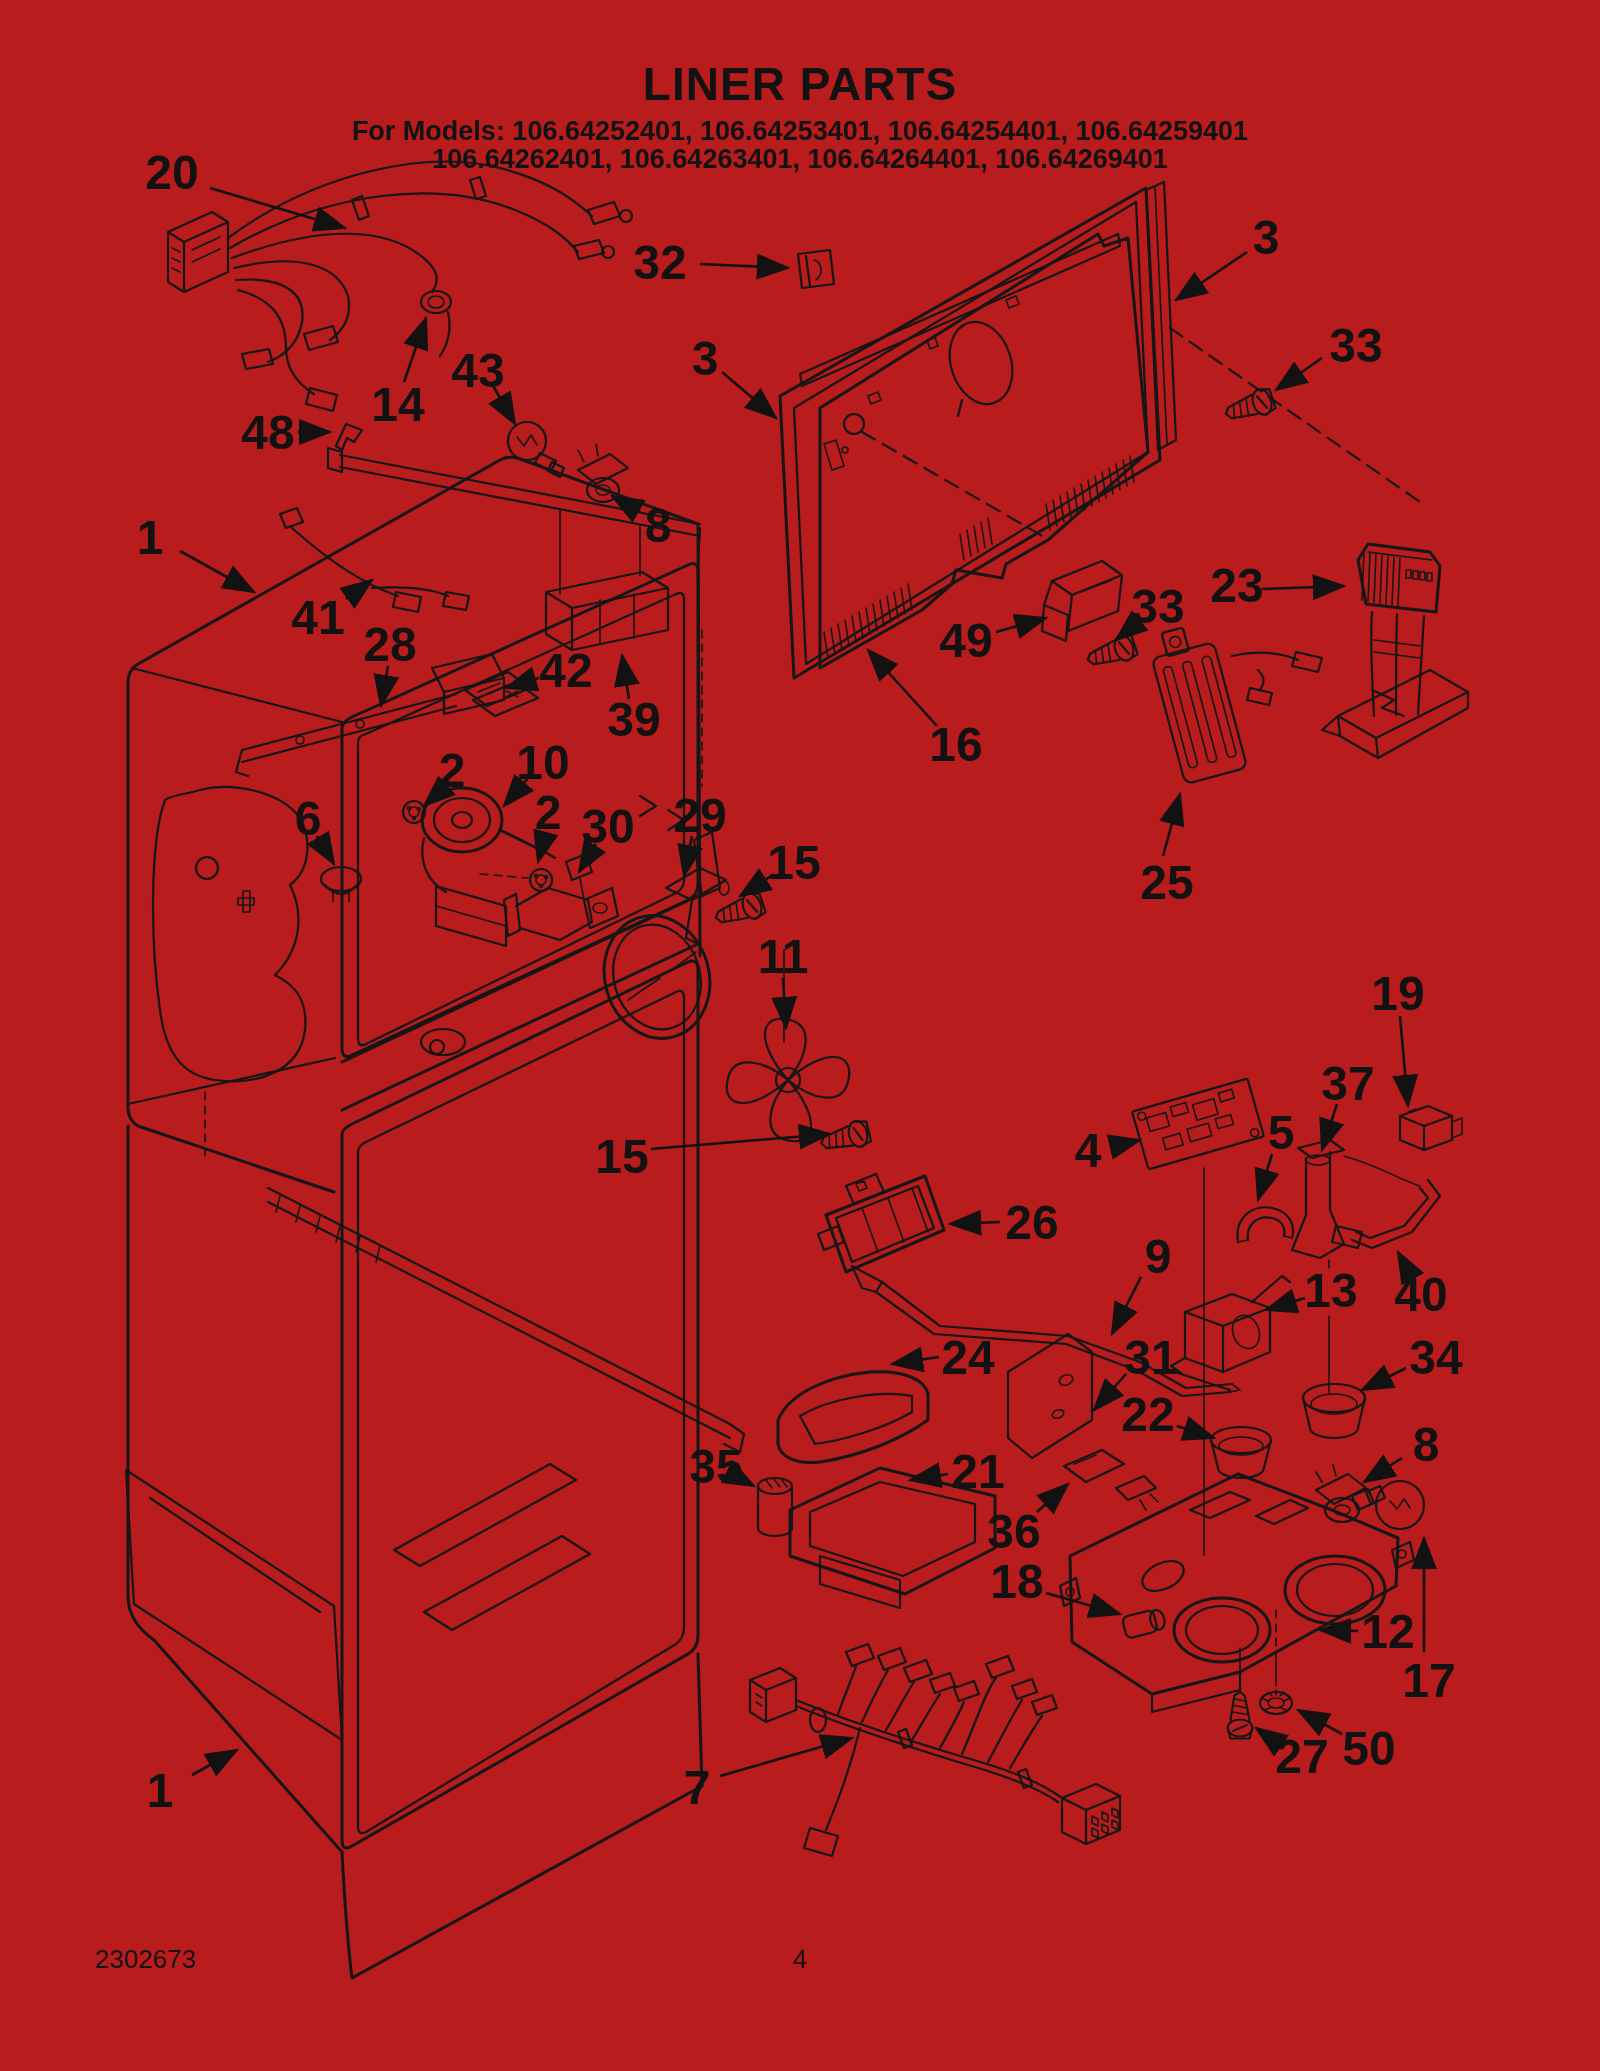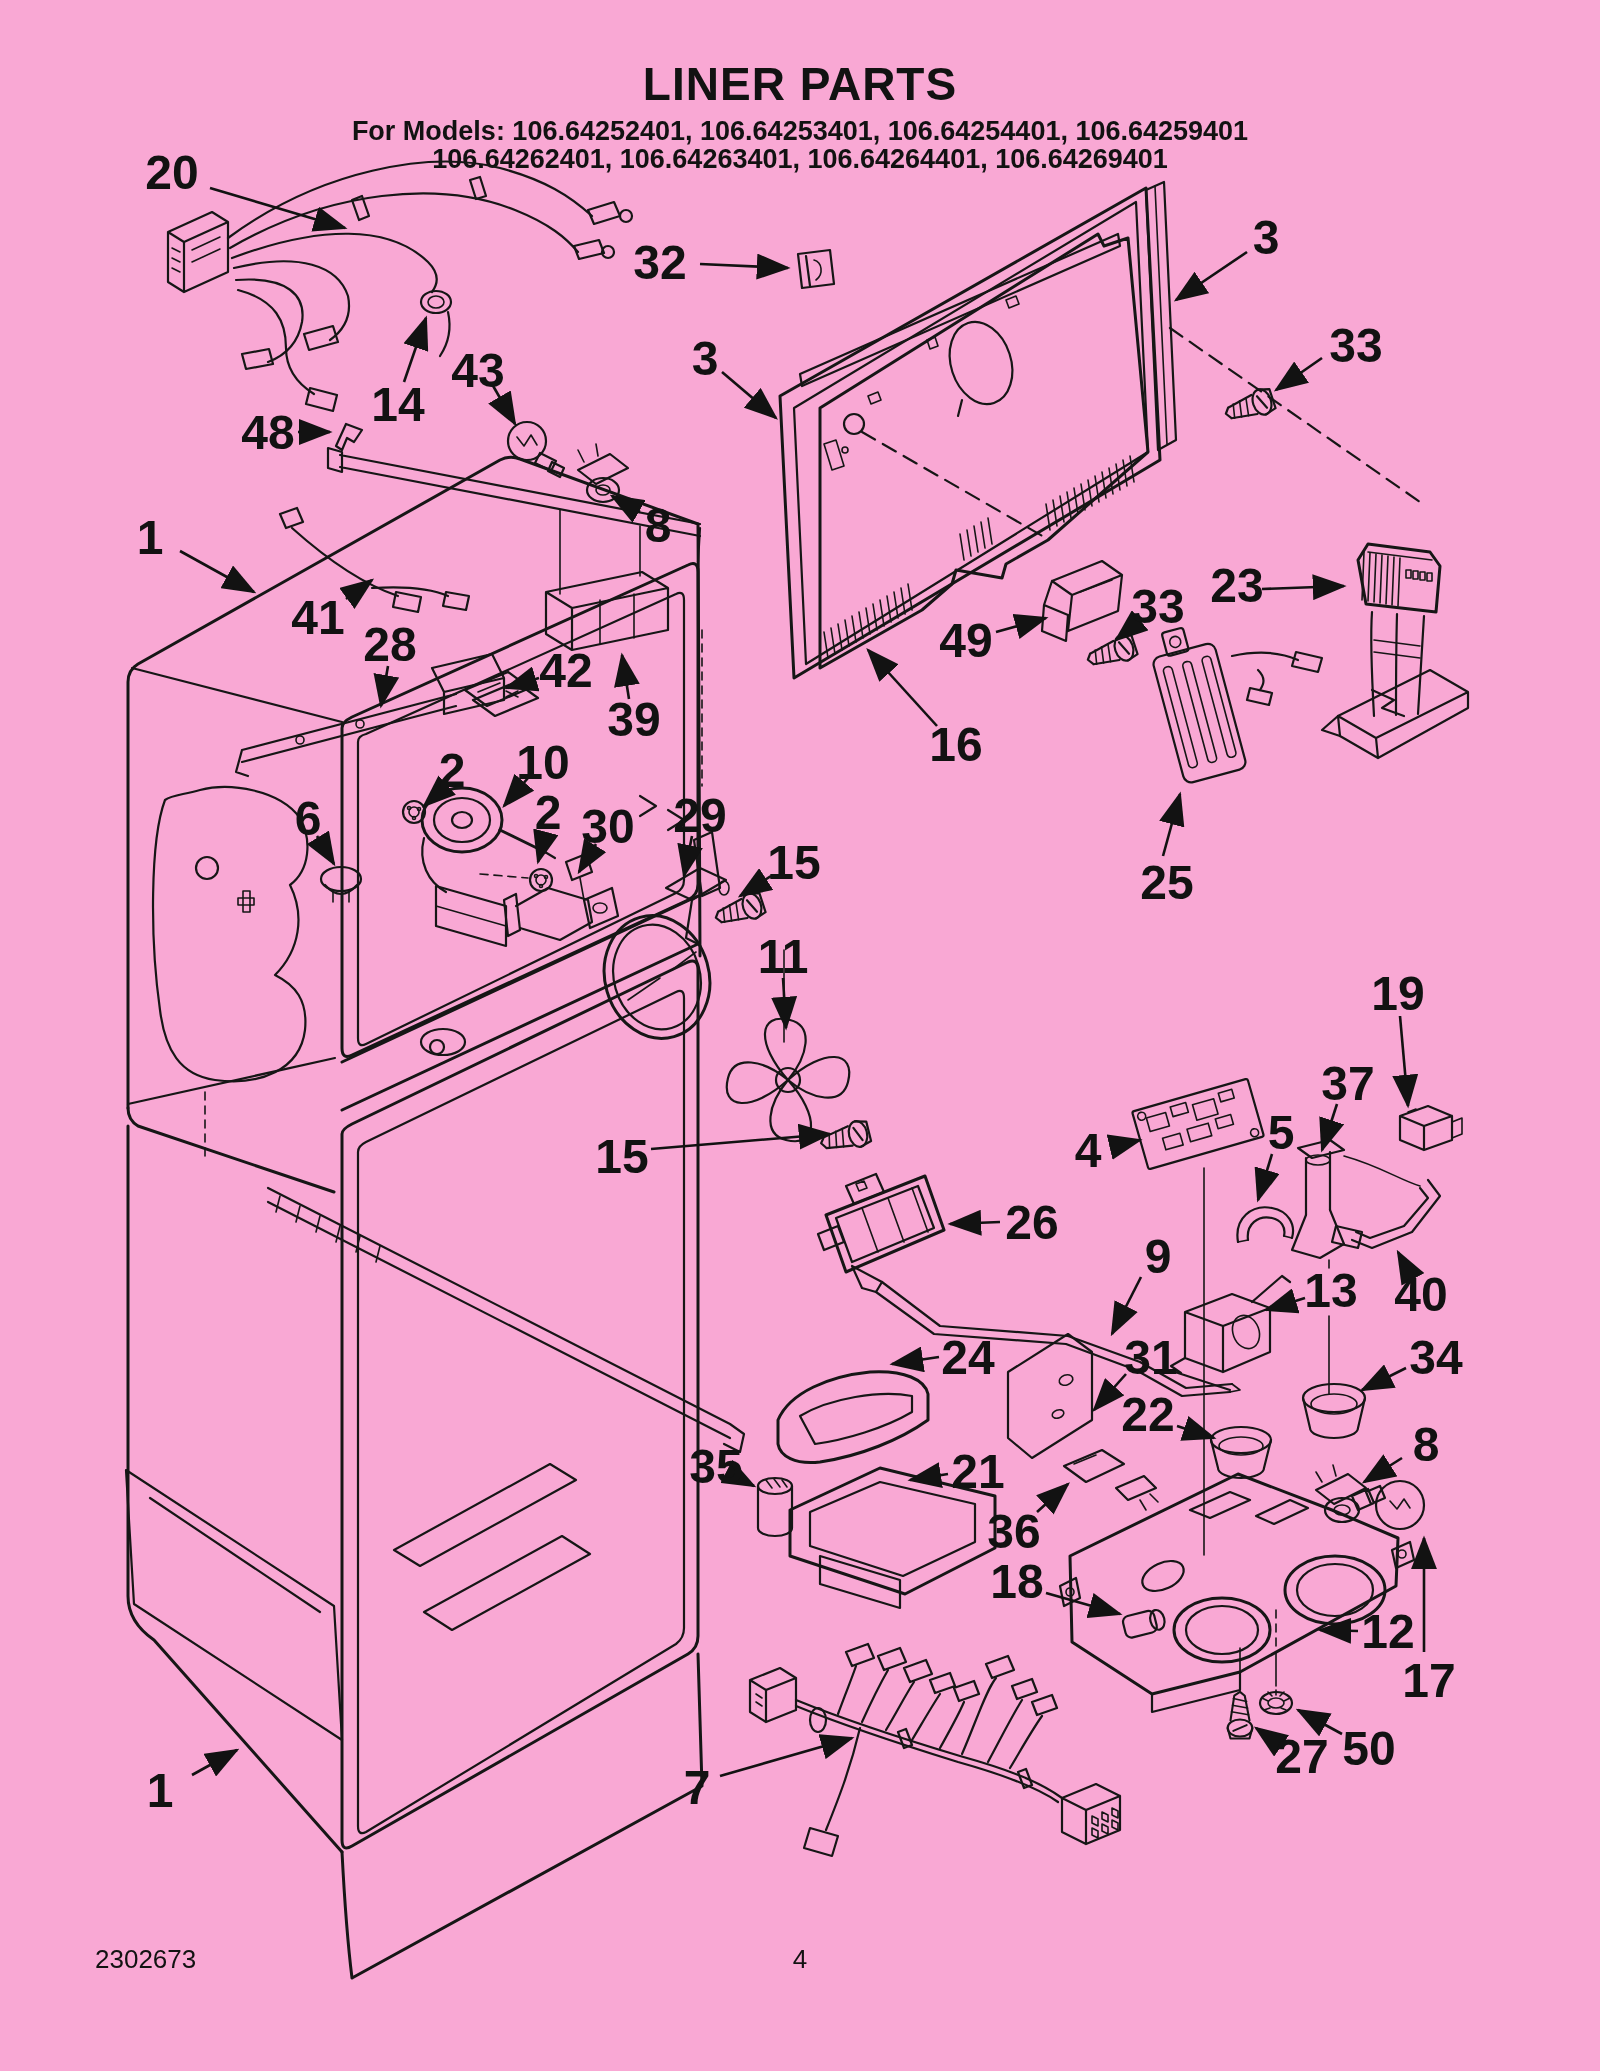--- a/index.html
+++ b/index.html
@@ -1,16 +1,16 @@
 <!DOCTYPE html>
 <html><head>
 <meta charset="utf-8">
 <style>
   html,body{margin:0;padding:0;background:#e8e8e8;}
-  .page{position:relative;width:1600px;height:2071px;background:#f9a8d4;margin:0 auto;
+  .page{position:relative;width:1600px;height:2071px;background:#b91c1c;margin:0 auto;
         font-family:"Liberation Sans","DejaVu Sans",sans-serif;overflow:hidden;}
   svg{position:absolute;left:0;top:0;}
   svg text{font-family:"Liberation Sans","DejaVu Sans",sans-serif;fill:#121212;}
   .h-title{font-size:46px;font-weight:700;text-anchor:middle;letter-spacing:1px;}
   .h-models{font-size:27px;font-weight:700;text-anchor:middle;}
   .f-doc{font-size:26px;font-weight:400;}
   .f-page{font-size:26px;font-weight:400;text-anchor:middle;}
   .callout{font-size:48px;font-weight:700;text-anchor:middle;}
   .s3{stroke:#161616;stroke-width:3;fill:none;stroke-linecap:round;stroke-linejoin:round;}
   .s2{stroke:#161616;stroke-width:2.2;fill:none;stroke-linecap:round;stroke-linejoin:round;}

